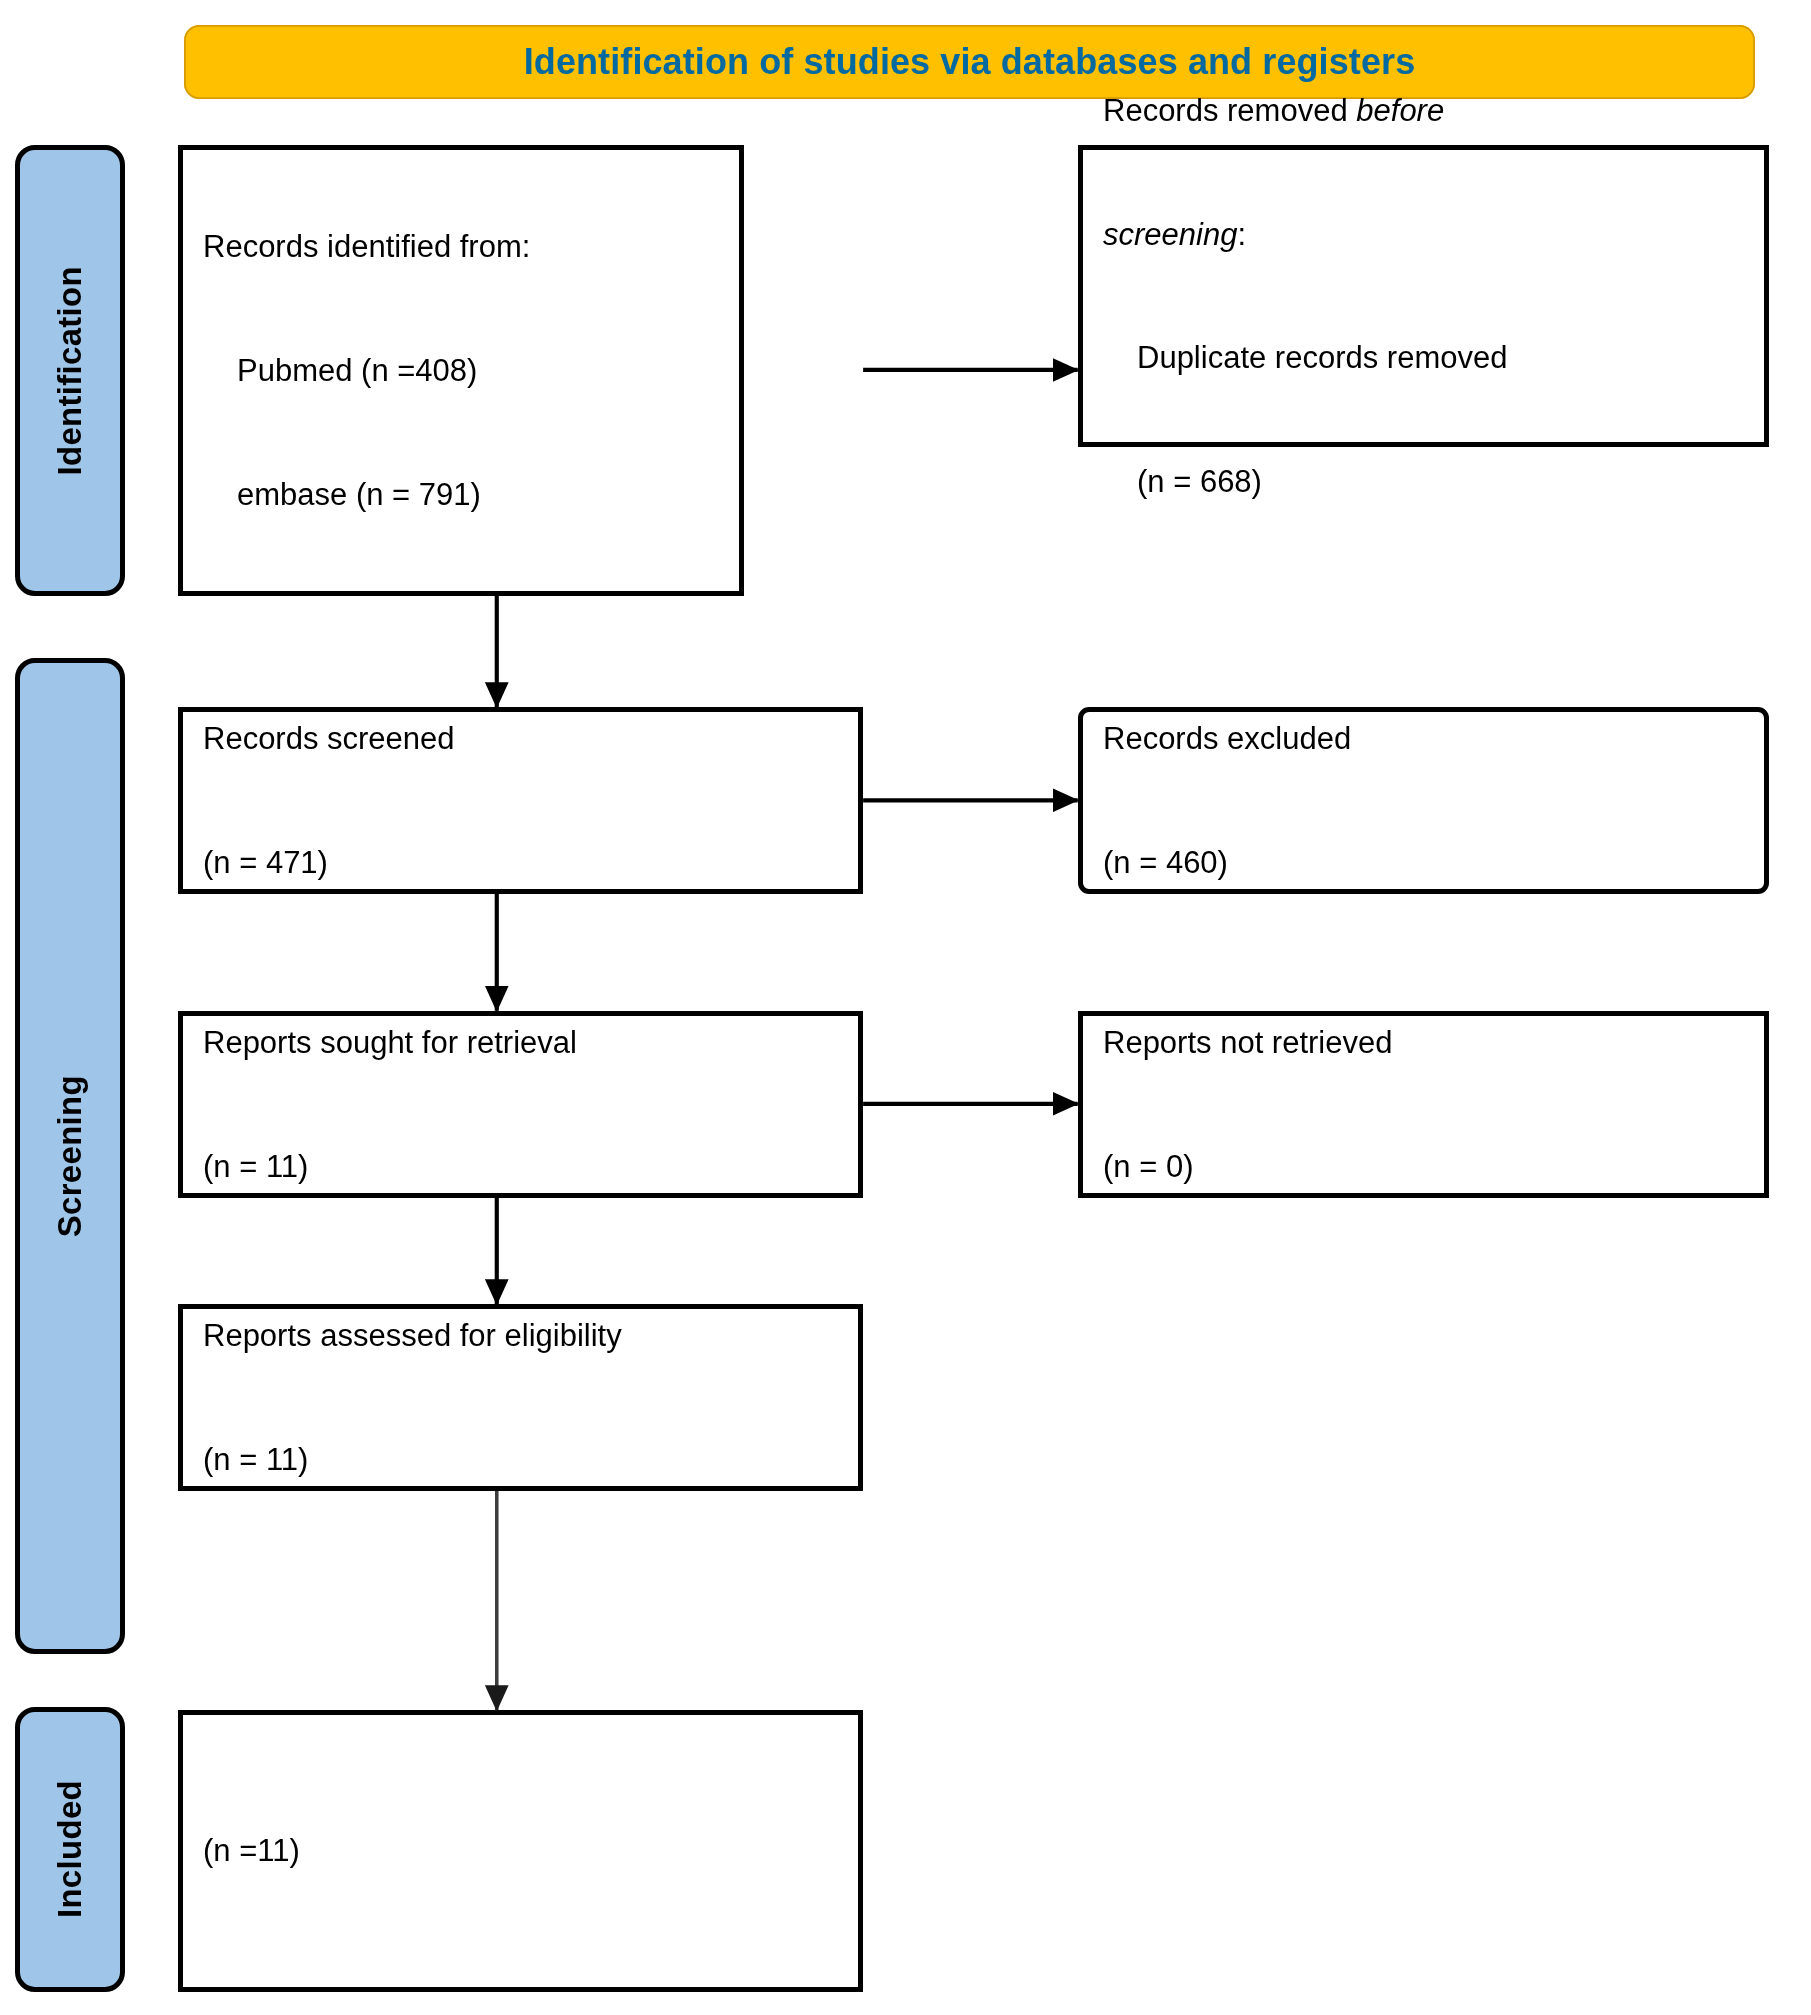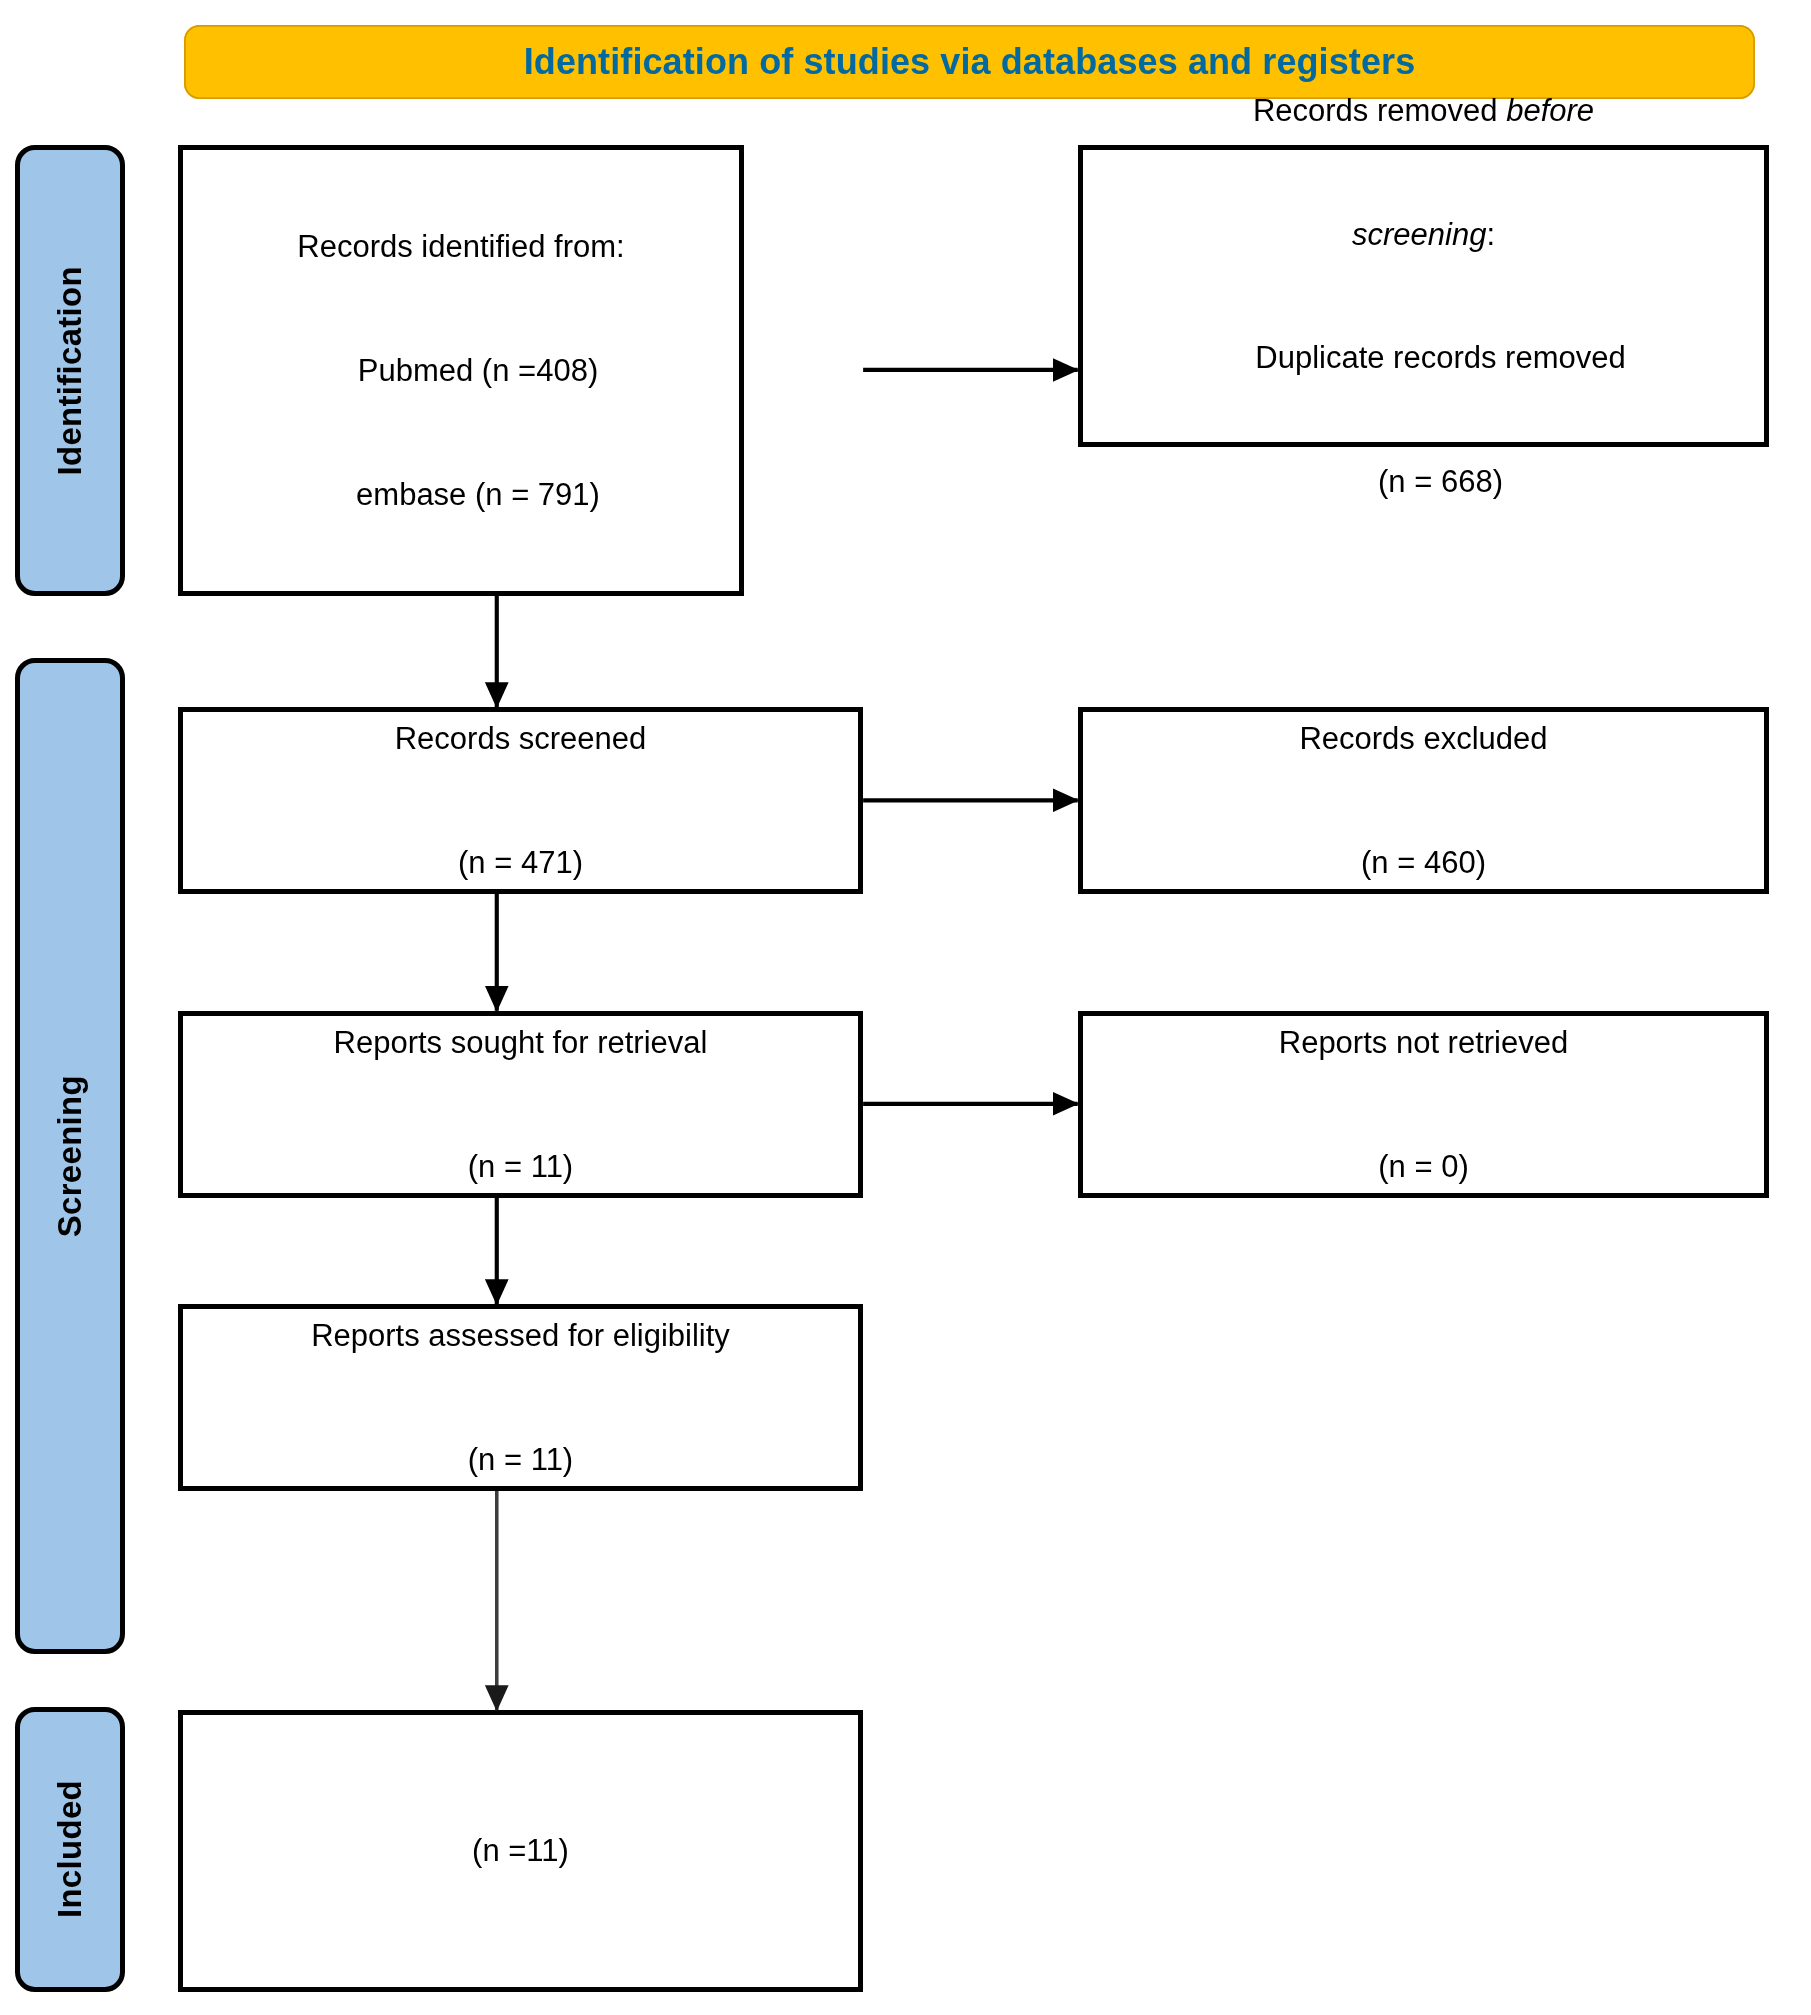--- a/index.html
+++ b/index.html
@@ -72,41 +72,40 @@
   
   .flow-box {
     position: absolute;
     background: #ffffff;
     border: 5.3px solid #000000;
     box-sizing: border-box;
     padding: 8px 20px;
     display: flex;
     flex-direction: column;
     justify-content: center;
-    text-align: center;
   }
   .flow-box-text {
     font-size: 31px;
     line-height: 1.33;
     color: #000000;
     white-space: pre-wrap;
   }
   .flow-box-text .indent { display: inline-block; width: 34px; }
   .flow-box-text em { font-style: italic; }
 
   
   #box-identified     { left: 178px; top: 145px;  width: 566px; height: 451px; }
   #box-screened       { left: 178px; top: 707px; width: 685px; height: 187px; }
   #box-sought         { left: 178px; top: 1011px; width: 685px; height: 187px; }
   #box-assessed       { left: 178px; top: 1304px; width: 685px; height: 187px; }
   #box-included       { left: 178px; top: 1710px; width: 685px; height: 282px; }
 
   
   #box-removed        { left: 1078px; top: 145px;  width: 691px; height: 302px; }
-  #box-excluded       { left: 1078px; top: 707px; width: 691px; height: 187px; }
+  #box-excluded       { left: 1078px; top: 707px; width: 691px; height: 187px; border-radius: 11px; }
   #box-not-retrieved  { left: 1078px; top: 1011px; width: 691px; height: 187px; }
 
   
   #box-identified .flow-box-text { margin-top: 0; }
 
   
   #connectors {
     position: absolute;
     left: 0;
     top: 0;

